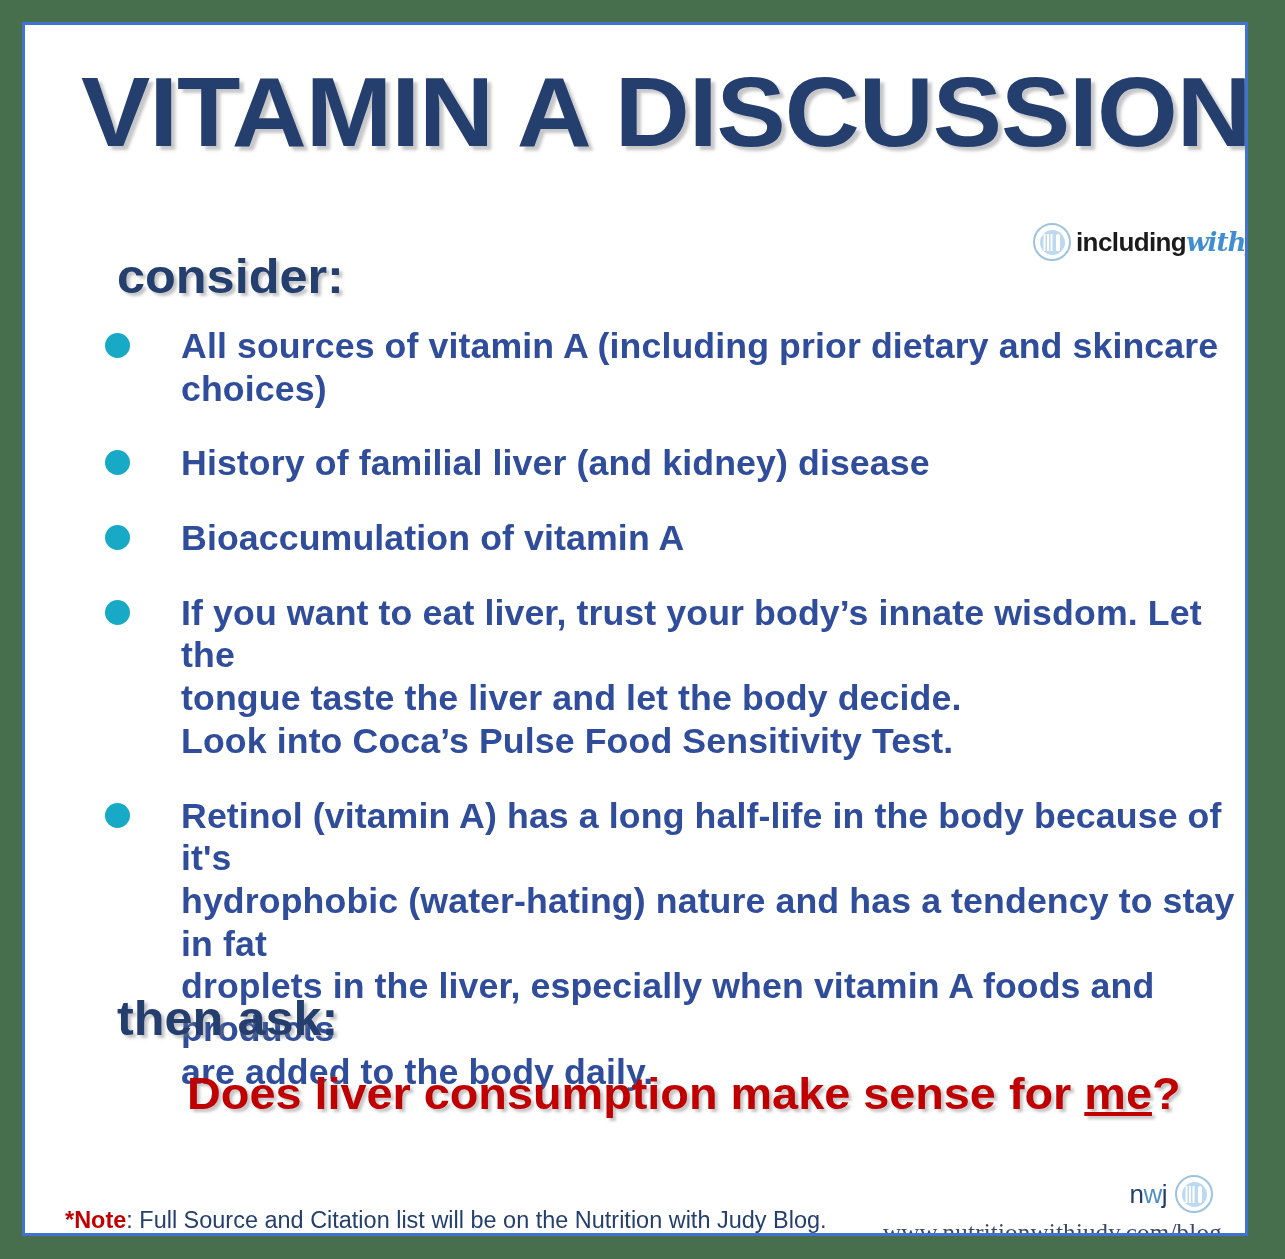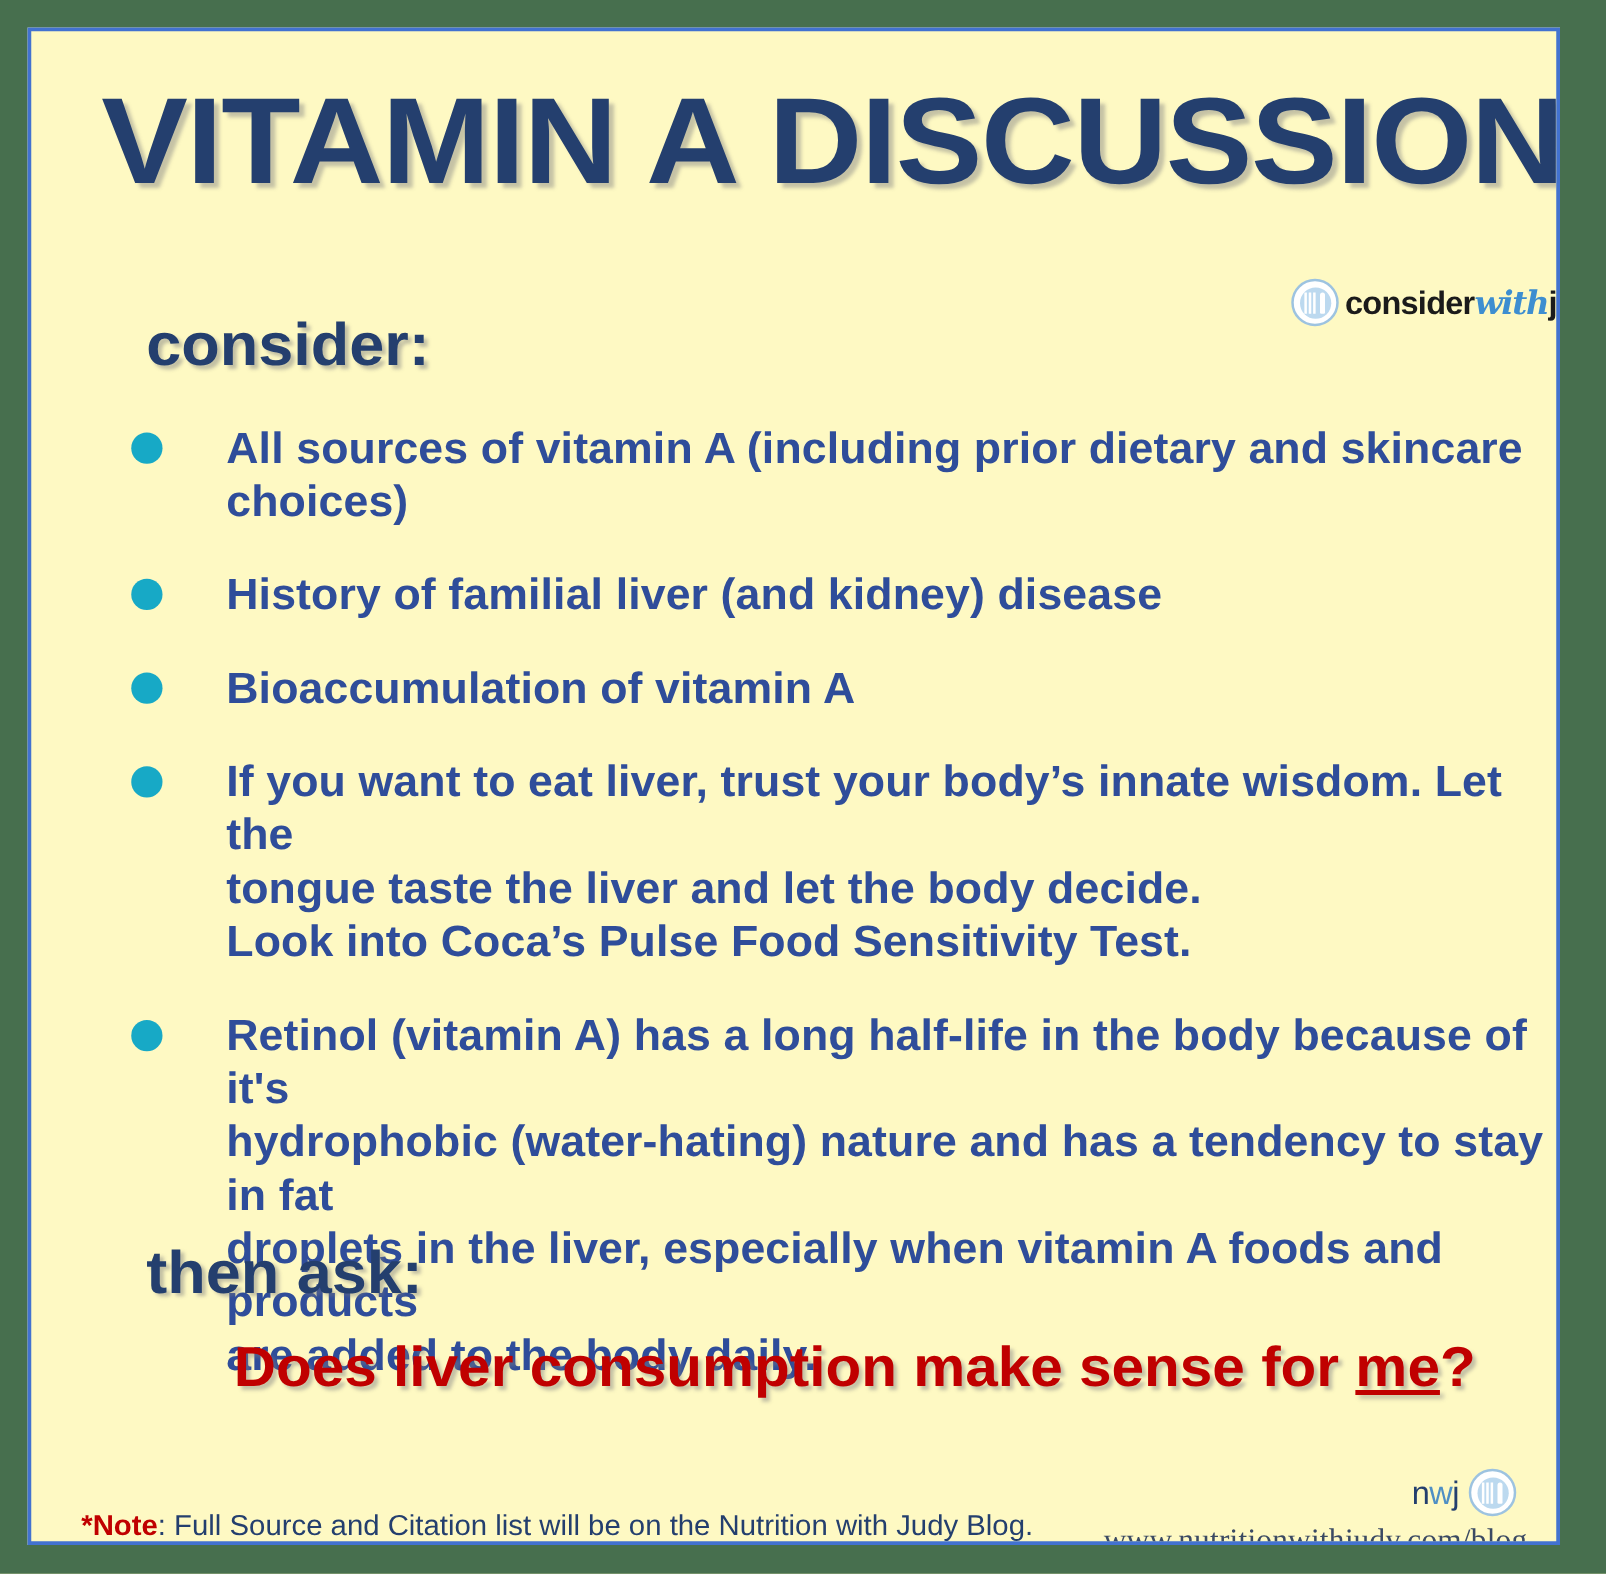--- a/index.html
+++ b/index.html
@@ -13,21 +13,21 @@
     font-family: "Liberation Sans", sans-serif;
     overflow: hidden;
   }
 
   .poster {
     position: absolute;
     left: 22px;
     top: 22px;
     width: 1226px;
     height: 1214px;
-    background: #fef9c3;
+    background: #ffffff;
     border: 3px solid #4272d0;
     box-sizing: border-box;
     overflow: hidden;
   }
 
   
   .title {
     position: absolute;
     left: 56px;
     top: 38px;
@@ -120,21 +120,21 @@
     transform: scaleX(1.05);
     transform-origin: left center;
   }
   .head-consider { left: 92px; top: 228px; }
   .head-then-ask { left: 92px; top: 970px; }
 
   
   .bullets {
     position: absolute;
     left: 80px;
-    top: 313px;
+    top: 300px;
     width: 1120px;
   }
   .bullet-row {
     display: flex;
     align-items: flex-start;
     margin-bottom: 32px;
   }
   .bullet-dot {
     flex: none;
     width: 25px;
@@ -225,21 +225,21 @@
 
 <div class="poster">
 
   <div class="title">VITAMIN A DISCUSSION</div>
 
   <div class="brand-top">
     <span class="utensil-badge">
       <span class="disc"></span>
     </span>
     <span class="brand-word">
-      <span class="dark">consider</span><span class="script">with</span><span class="dark">judy</span>
+      <span class="dark">including</span><span class="script">with</span><span class="dark">judy</span>
     </span>
   </div>
 
   <div class="section-head head-consider">consider:</div>
 
   <div class="bullets">
     <div class="bullet-row">
       <span class="bullet-dot"></span>
       <span class="bullet-text">All sources of vitamin A (including prior dietary and skincare choices)</span>
     </div>

